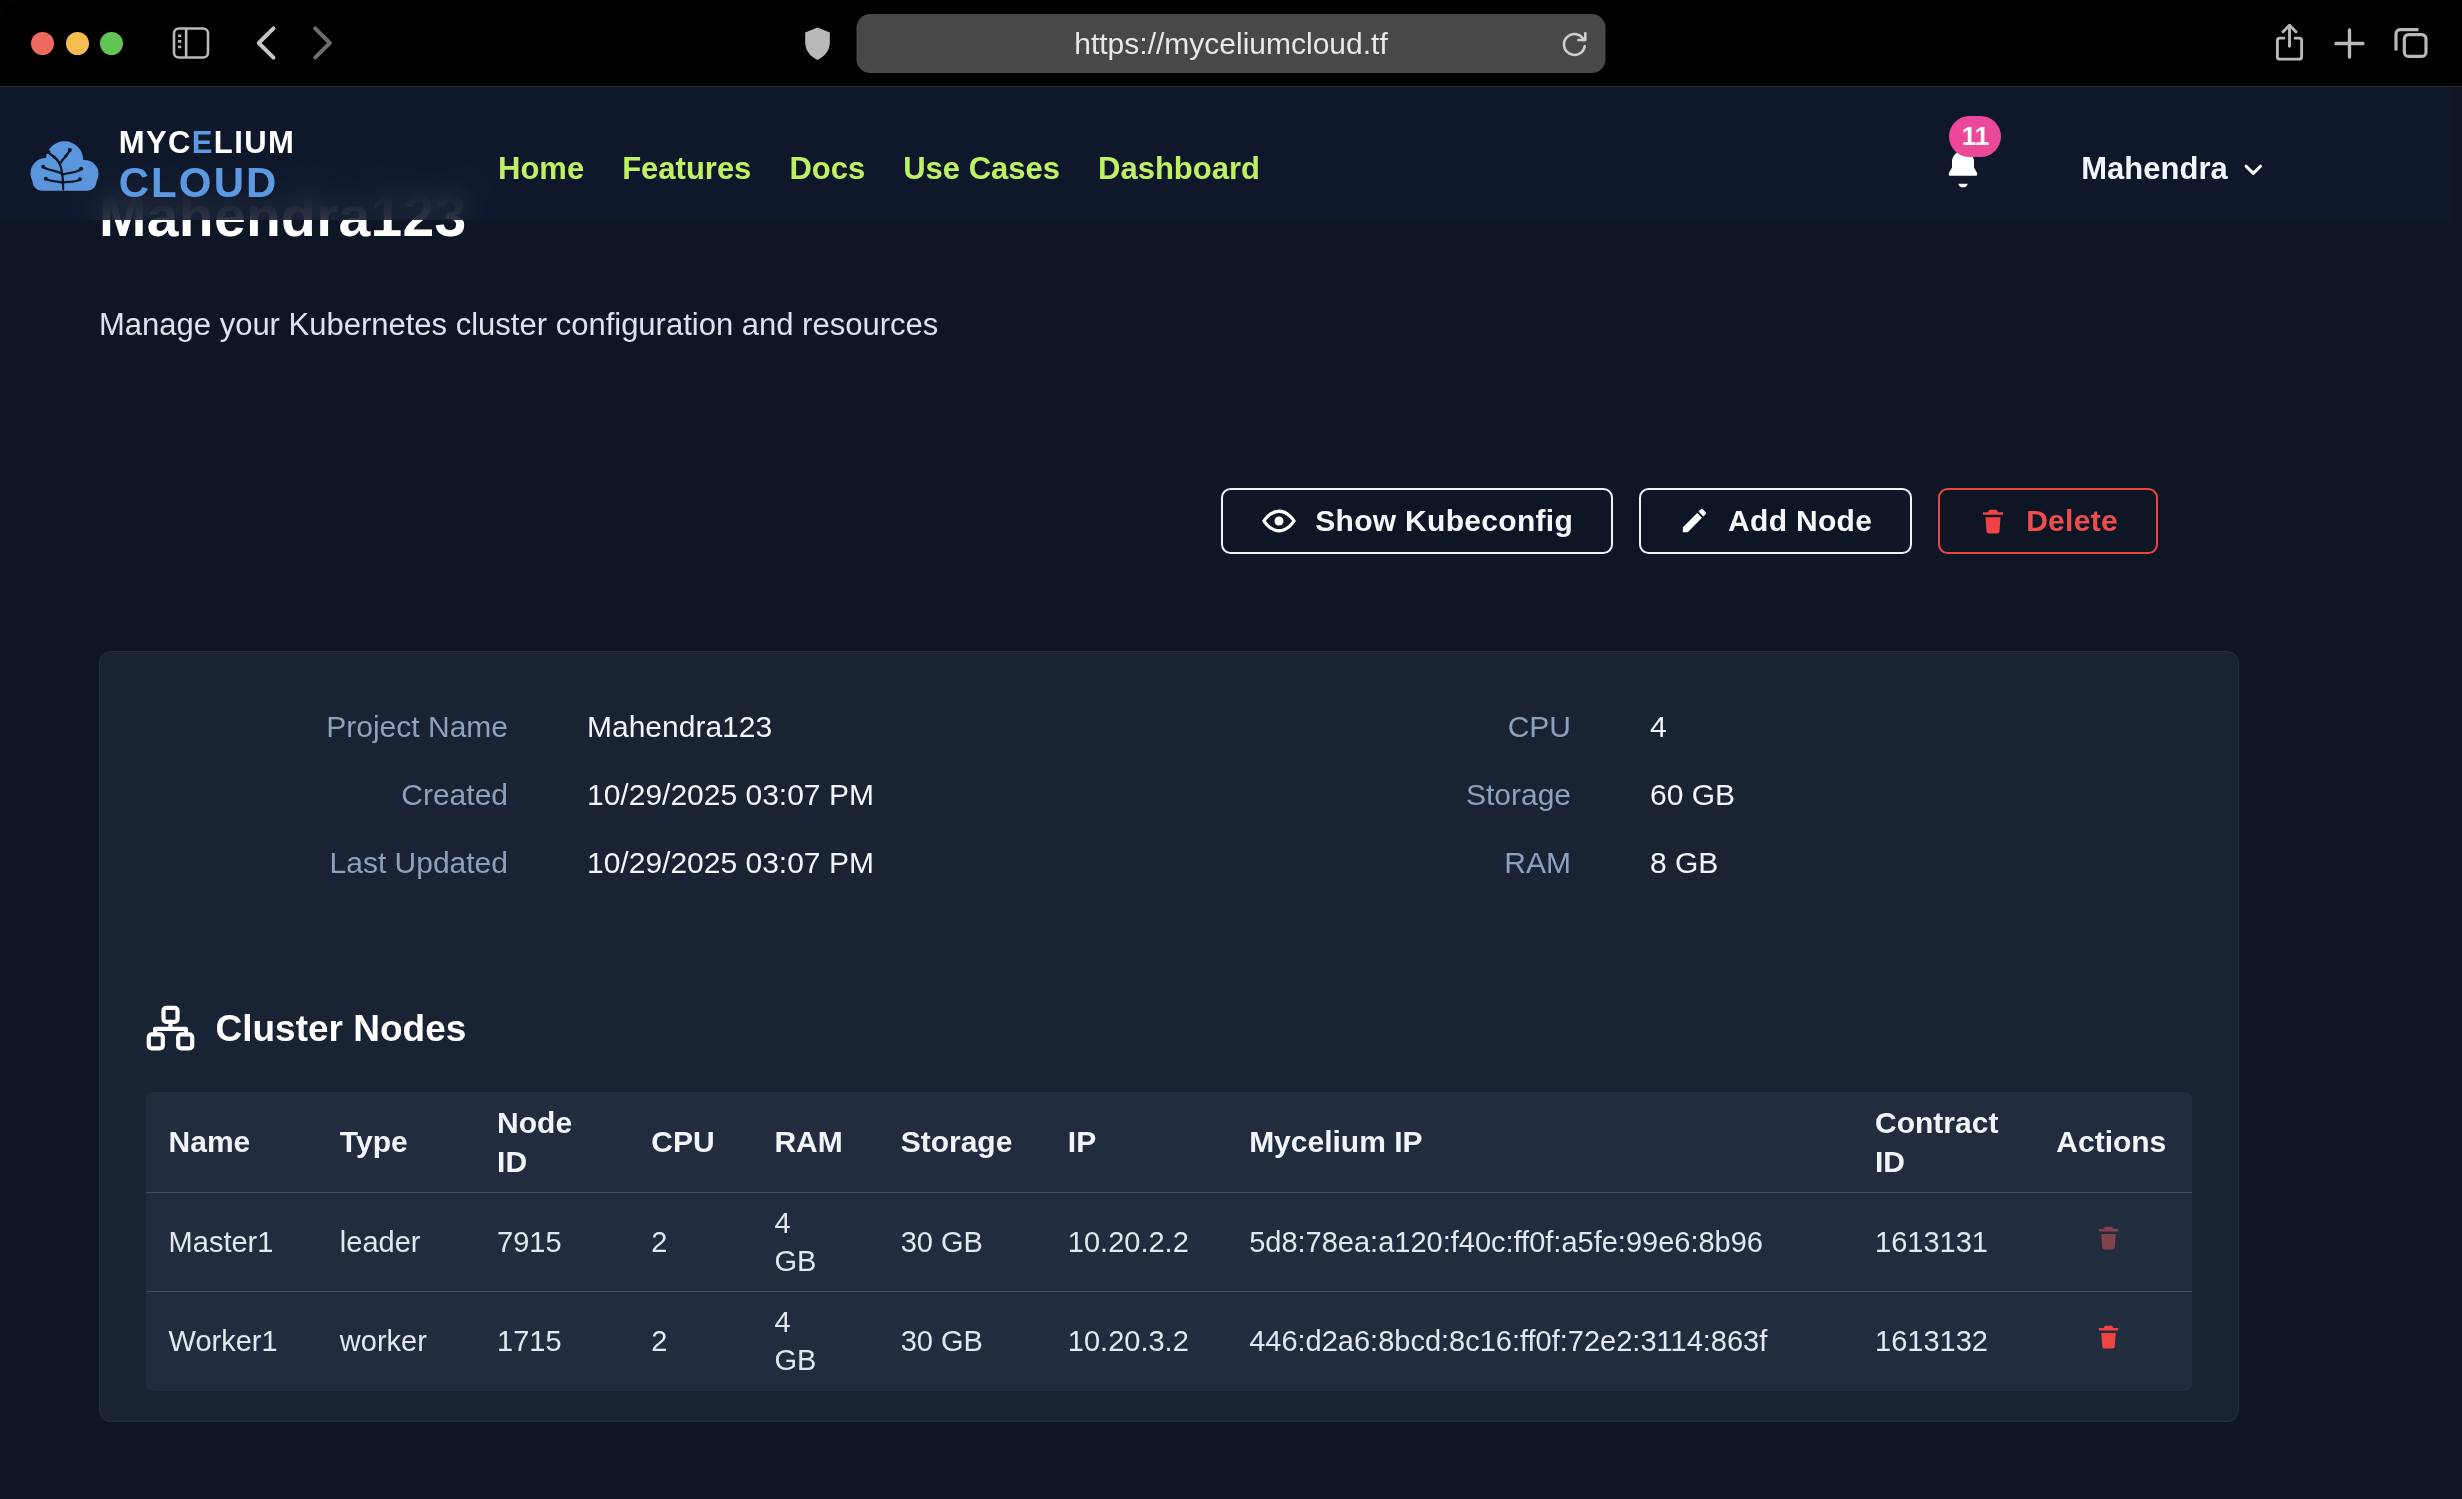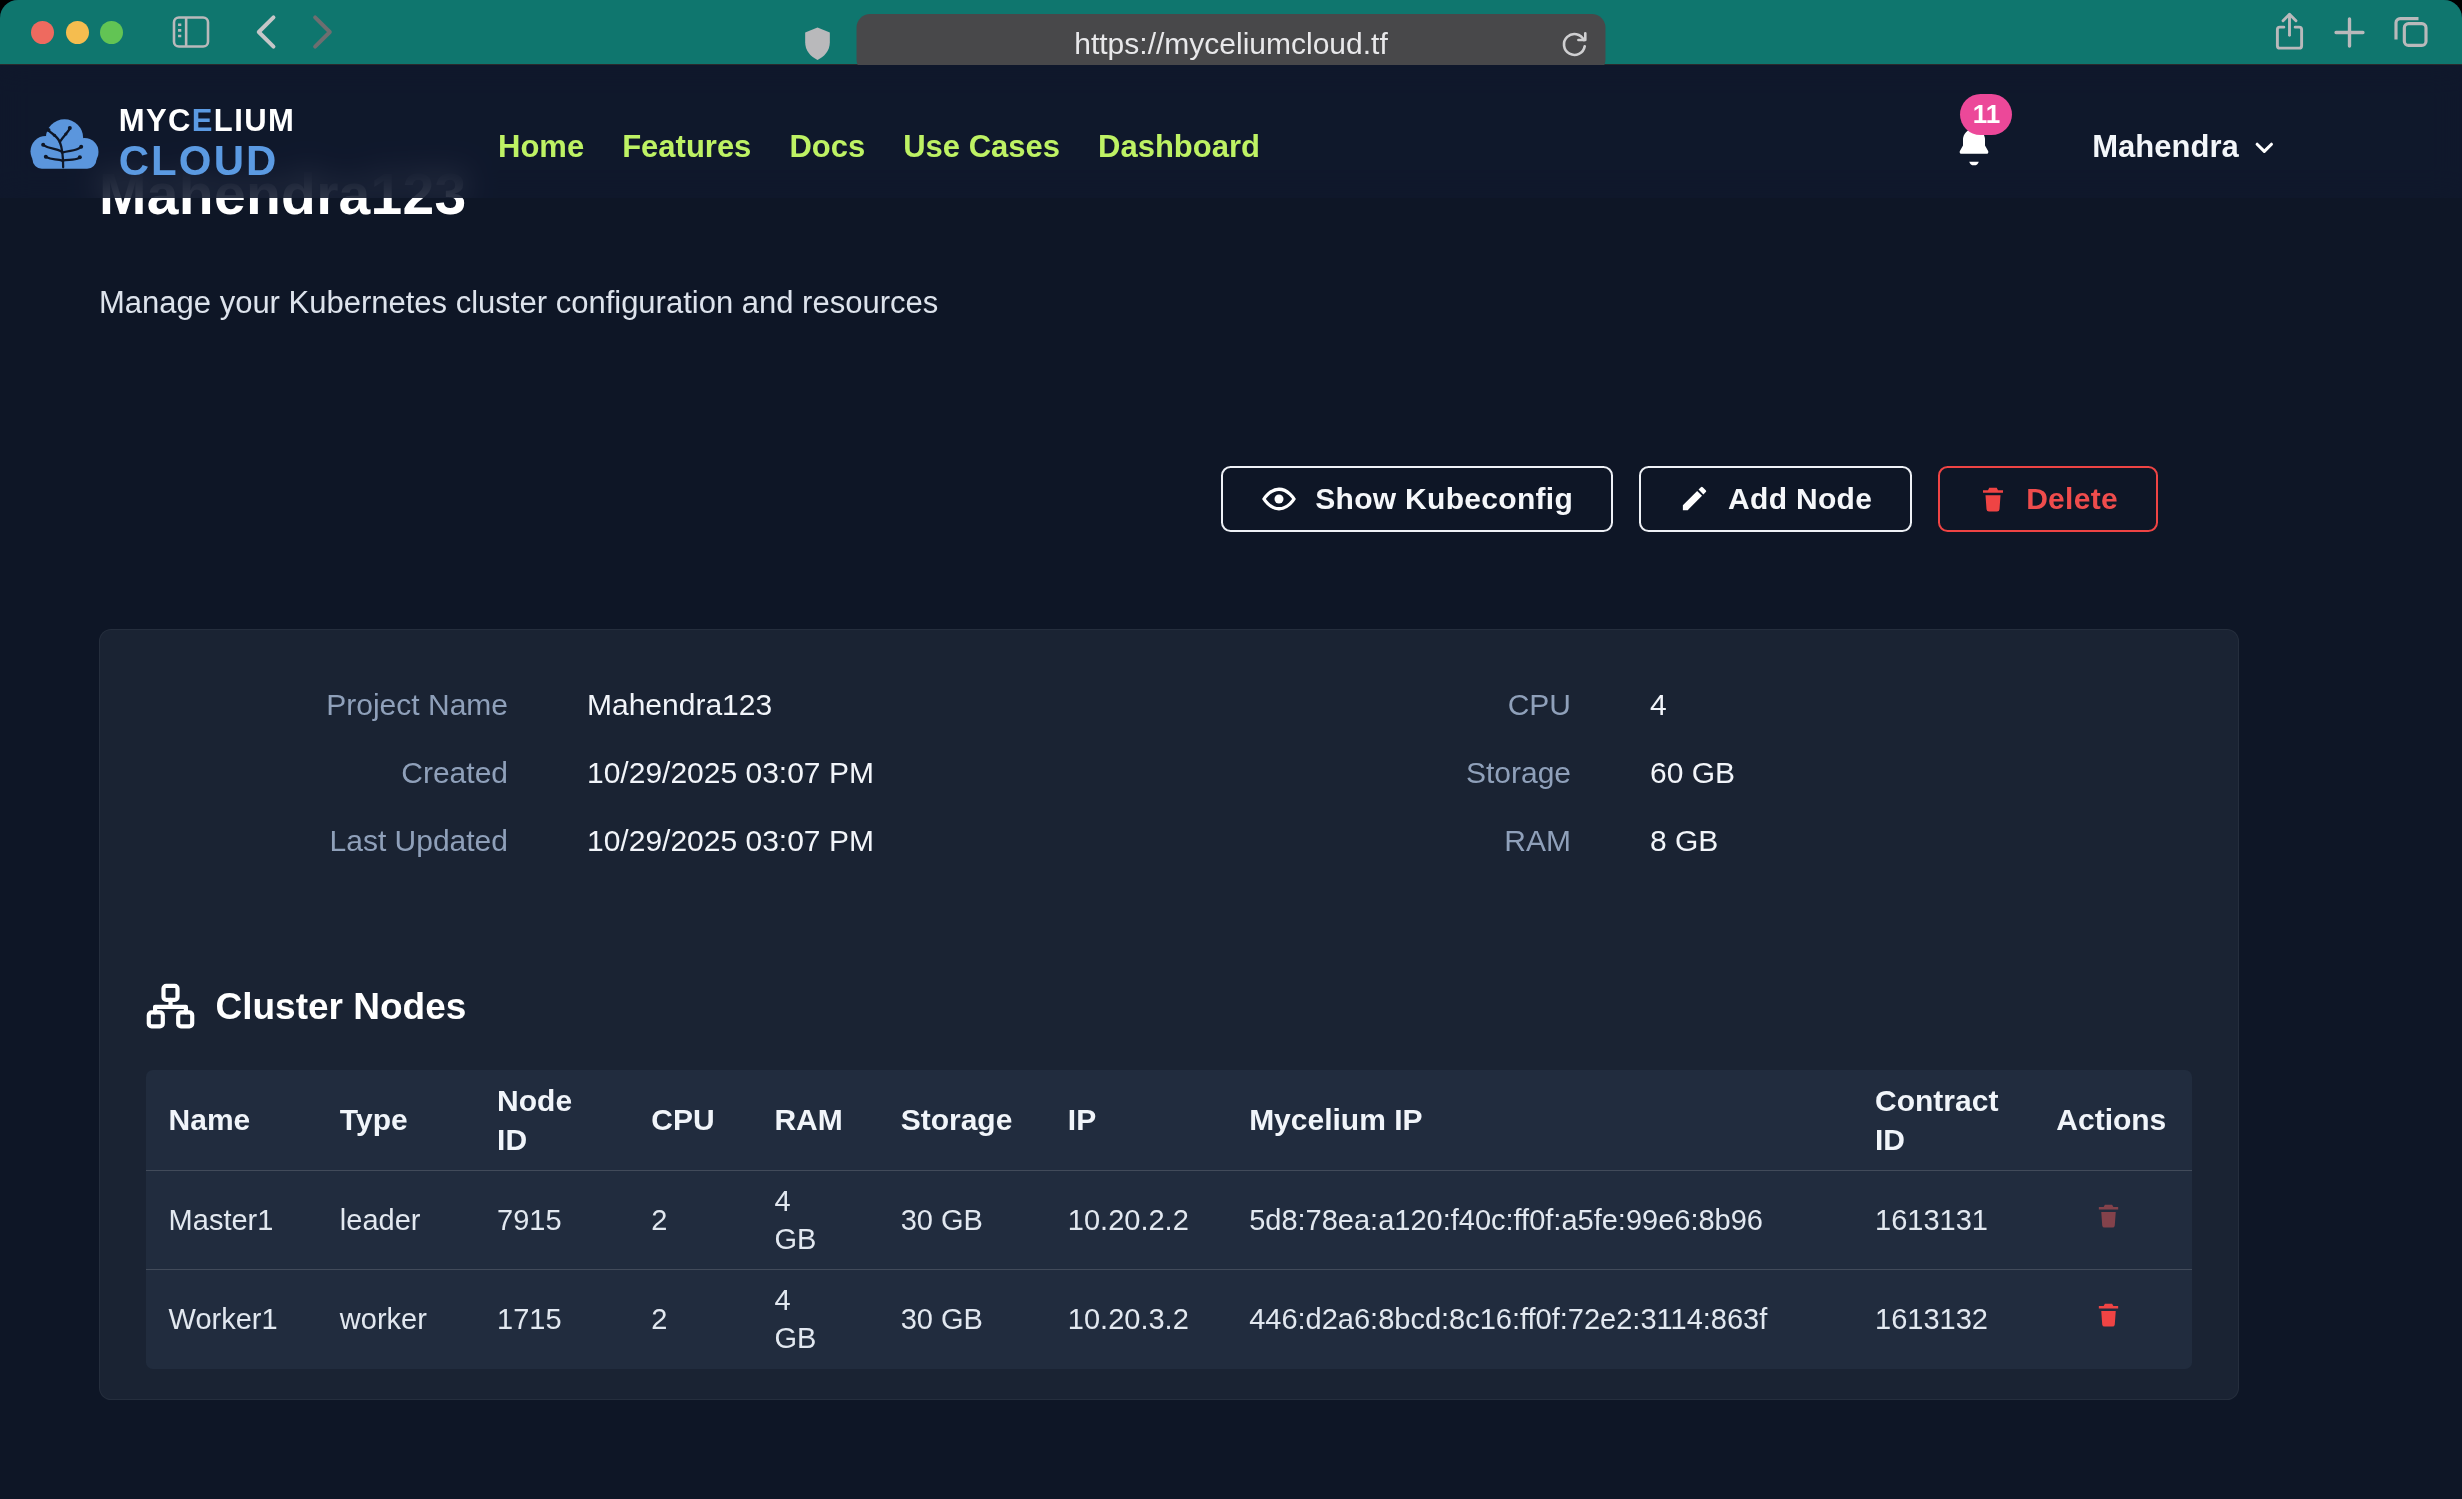--- a/index.html
+++ b/index.html
@@ -1,38 +1,38 @@
 <!DOCTYPE html>
 <html style="font-size:11px"><head>
 <meta charset="utf-8">
 <style>
   html,body{margin:0;padding:0;}
   body{width:2462px;height:1499px;background:#000;font-family:"Liberation Sans","DejaVu Sans",sans-serif;overflow:hidden;}
   .window{width:2462px;height:1499px;border-radius:18px 18px 0 0;overflow:hidden;background:#0e1626;}
 
   
-  .toolbar{position:relative;height:65px;background:#0f766e;display:flex;align-items:center;padding:0 31px;box-sizing:border-box;border-bottom:1.4px solid #2a2a2c;}
+  .toolbar{position:relative;height:87px;background:#000000;display:flex;align-items:center;padding:0 31px;box-sizing:border-box;border-bottom:1.4px solid #2a2a2c;}
   .traffic{display:flex;gap:11.6px;align-items:center;}
   .light{width:23px;height:23px;border-radius:50%;}
   .l-red{background:#ee6a5f;} .l-yellow{background:#f5bd4f;} .l-green{background:#62c454;}
   .tb-icon{color:#b9b9bb;display:flex;align-items:center;justify-content:center;}
   .sidebar-ico{margin-left:48px;}
   .nav-back{margin-left:42px;color:#c6c6c8;}
   .nav-fwd{margin-left:33px;color:#6e6e70;}
   .shield{position:absolute;left:calc(50% - 429px);top:26px;}
   .url-field{position:absolute;left:50%;transform:translateX(-50%);top:14.4px;width:749px;height:59px;background:#48484a;border-radius:13.7px;display:flex;align-items:center;justify-content:center;}
   .url-text{color:#e8e8ea;font-size:30px;}
   .reload{position:absolute;right:15px;top:12.3px;color:#cfcfd1;}
   .tb-right{margin-left:auto;display:flex;align-items:center;gap:23px;color:#c6c6c8;}
 
   
   .viewport{position:relative;height:1412px;background:#0e1626;overflow:hidden;}
 
   
-  .site-nav{position:absolute;top:0;left:0;right:0;height:133px;z-index:10;background:rgba(16,25,45,0.82);backdrop-filter:blur(15px);-webkit-backdrop-filter:blur(15px);}
+  .site-nav{position:absolute;top:0;left:0;right:11px;height:133px;z-index:10;background:rgba(16,25,45,0.82);backdrop-filter:blur(15px);-webkit-backdrop-filter:blur(15px);}
   .brand{position:absolute;left:24px;top:40px;display:flex;align-items:center;gap:13.7px;}
   .brand-text{display:flex;flex-direction:column;line-height:1;}
   .brand-l1{font-size:31px;font-weight:800;color:#fff;letter-spacing:1.4px;}
   .brand-e{color:#5b9ae2;}
   .brand-l2{font-size:42px;font-weight:800;color:#5b9ae2;letter-spacing:2.1px;margin-top:4.1px;}
   .nav-links{position:absolute;left:498px;top:0;height:100%;padding-top:31px;box-sizing:border-box;display:flex;align-items:center;gap:38px;}
   .nav-link{color:#bef264;font-size:31px;font-weight:700;cursor:pointer;}
   .nav-right{position:absolute;right:185px;top:0;height:100%;padding-top:31px;box-sizing:border-box;display:flex;align-items:center;gap:96px;}
   .bell-wrap{position:relative;width:44px;height:44px;color:#fff;}
   .badge{position:absolute;top:-31px;left:8.2px;min-width:52px;height:41px;border-radius:20.5px;background:#ec4899;color:#fff;font-size:26px;font-weight:700;display:flex;align-items:center;justify-content:center;box-sizing:border-box;padding:0 6.8px;}

